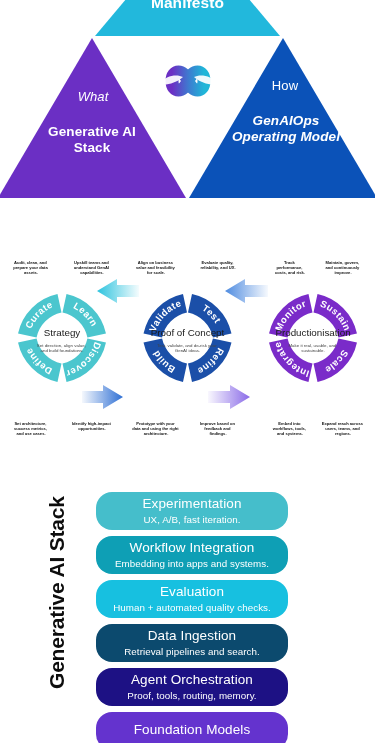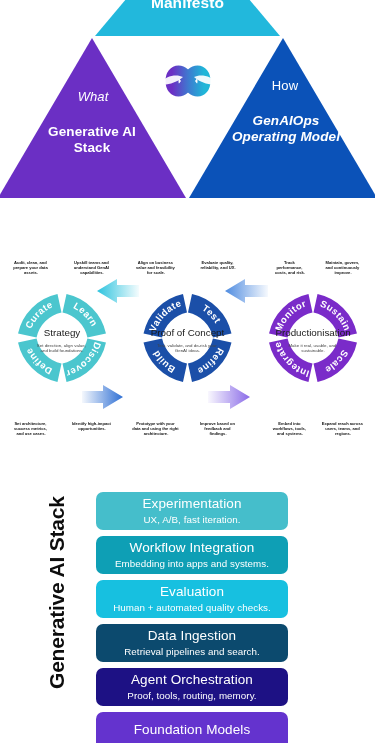--- a/index.html
+++ b/index.html
@@ -44,21 +44,21 @@
     position:absolute; left:-38px; top:102px; width:190px;
     transform: rotate(-90deg);
     font-size:21px; font-weight:bold; color:#0d0d0d;
     text-align:center; letter-spacing:-.2px; white-space:nowrap;
   }
 
   #stack-layers {
     position:absolute; left:96px; top:12px; width:192px;
   }
   .stack-layer {
-    width:192px; height:38px; border-radius:7px; margin-bottom:6px;
+    width:192px; height:38px; border-radius:16px; margin-bottom:6px;
     display:flex; flex-direction:column; align-items:center;
     justify-content:center; color:#ffffff; text-align:center;
   }
   .stack-layer .lt { font-size:13.5px; line-height:1.15; letter-spacing:.1px; }
   .stack-layer .ls { font-size:9.8px; line-height:1.2; margin-top:2px; letter-spacing:.05px; }
 </style>
 </head>
 <body>
 
 <div id="root">

